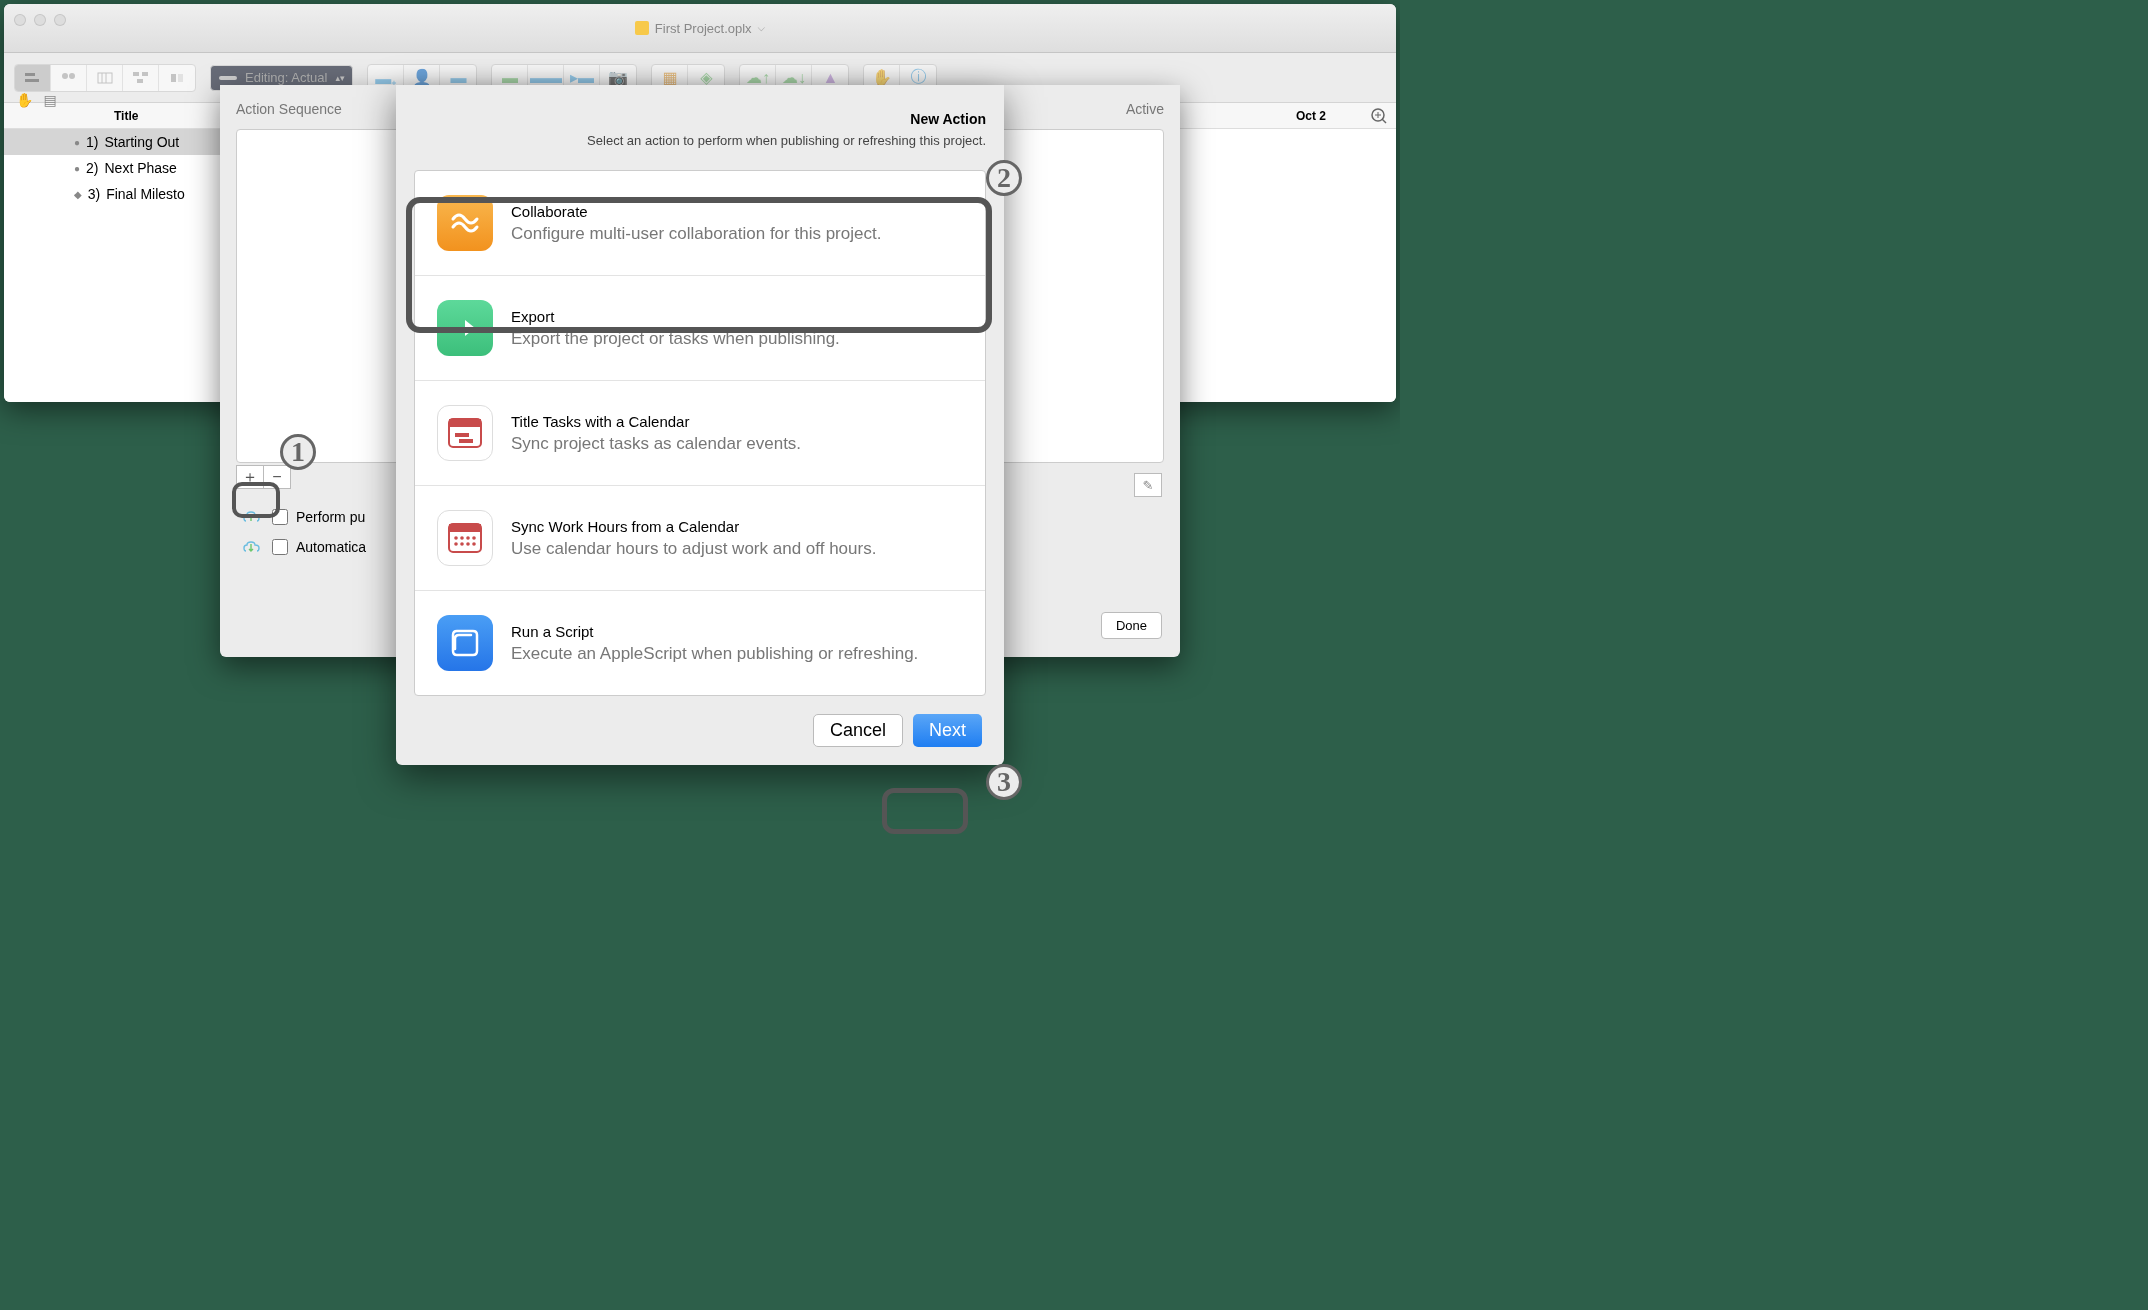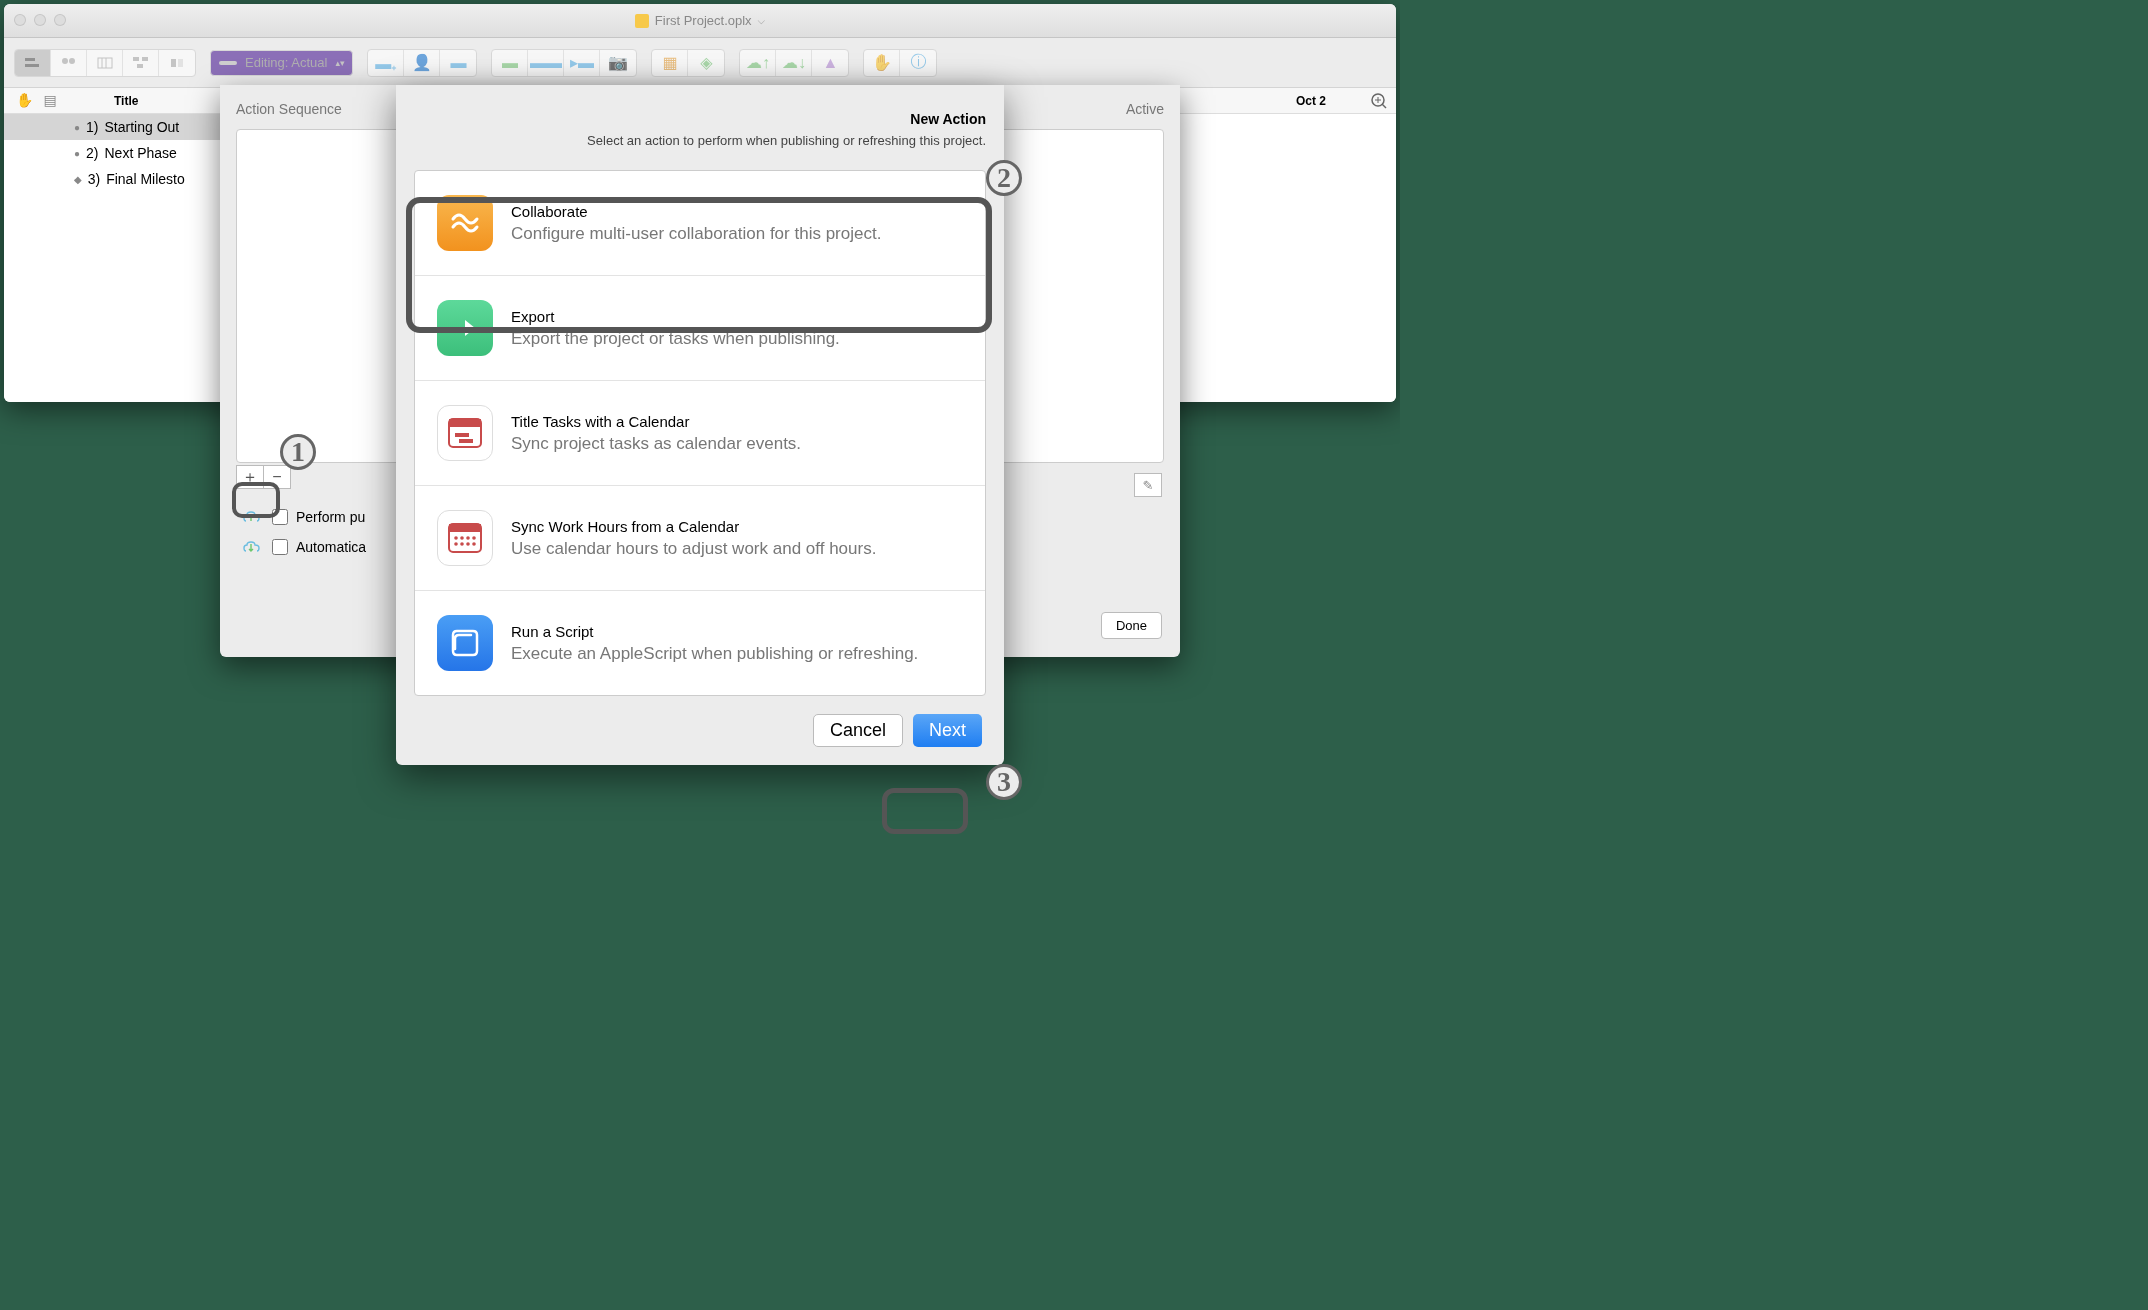--- a/index.html
+++ b/index.html
@@ -16,21 +16,21 @@
 .window {
   position: absolute;
   top: 4px; left: 4px;
   width: 1392px; height: 398px;
   background: #ececec;
   border-radius: 6px;
   box-shadow: 0 8px 30px rgba(0,0,0,0.5);
   overflow: hidden;
 }
 .titlebar {
-  height: 34px;
+  height: 49px;
   background: linear-gradient(#efefef, #dedede);
   border-bottom: 1px solid #c5c5c5;
   display: flex;
   align-items: center;
   justify-content: center;
   position: relative;
 }
 .traffic-lights { position: absolute; left: 10px; top: 10px; display: flex; gap: 8px; }
 .traffic-lights span { width: 12px; height: 12px; border-radius: 50%; background: #ddd; border: 0.5px solid rgba(0,0,0,0.1); }
 .titlebar .title { font-size: 13px; color: #888; display: flex; align-items: center; gap: 6px; }
@@ -44,21 +44,21 @@
   display: flex;
   align-items: center;
   padding: 0 10px;
   gap: 14px;
   opacity: 0.6;
 }
 .toolbar-group { display: flex; background: #fff; border: 1px solid #ccc; border-radius: 4px; overflow: hidden; }
 .toolbar-btn { width: 36px; height: 26px; border-right: 1px solid #ddd; display: flex; align-items: center; justify-content: center; }
 .toolbar-btn:last-child { border-right: none; }
 .toolbar-btn svg, .toolbar-btn .glyph { width: 18px; height: 14px; }
-.editing-box { background: #4c1d95; border: 1px solid #ccc; border-radius: 4px; height: 26px; display: flex; align-items: center; padding: 0 8px; font-size: 13px; color: #888; gap: 8px; }
+.editing-box { background: #0f172a; border: 1px solid #ccc; border-radius: 4px; height: 26px; display: flex; align-items: center; padding: 0 8px; font-size: 13px; color: #888; gap: 8px; }
 
 .main-columns {
   display: flex;
   height: calc(100% - 84px);
   background: #fff;
 }
 .col-title { width: 238px; border-right: 1px solid #ddd; }
 .col-header { height: 26px; background: #f7f7f7; border-bottom: 1px solid #ddd; display: flex; align-items: center; font-size: 12px; font-weight: bold; padding-left: 110px; }
 .task-row { padding: 5px 20px 5px 70px; font-size: 14px; display: flex; align-items: center; gap: 6px; }
 .task-row .bullet { color: #888; font-size: 10px; }

